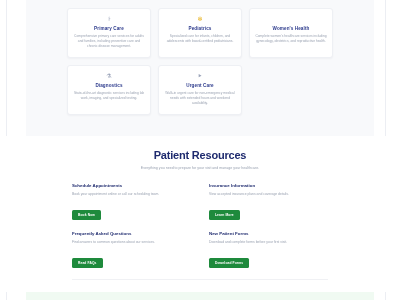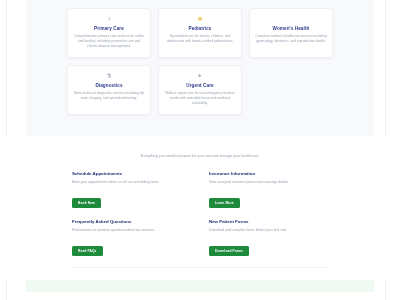--- a/index.html
+++ b/index.html
@@ -167,20 +167,21 @@
 
         <div style="width:84px"></div>
 
       </div>
 
     </div>
   </section>
 
   <section class="resources">
     <div class="sec-head">
+      <div class="sec-title">Patient Resources</div>
       <div class="sec-sub">Everything you need to prepare for your visit and manage your healthcare.</div>
     </div>
 
     <div class="res-grid">
 
       <div class="res-item">
         <div class="res-title">Schedule Appointments</div>
         <div class="res-desc">Book your appointment online or call our scheduling team.</div>
         <button class="res-btn">Book Now</button>
       </div>

